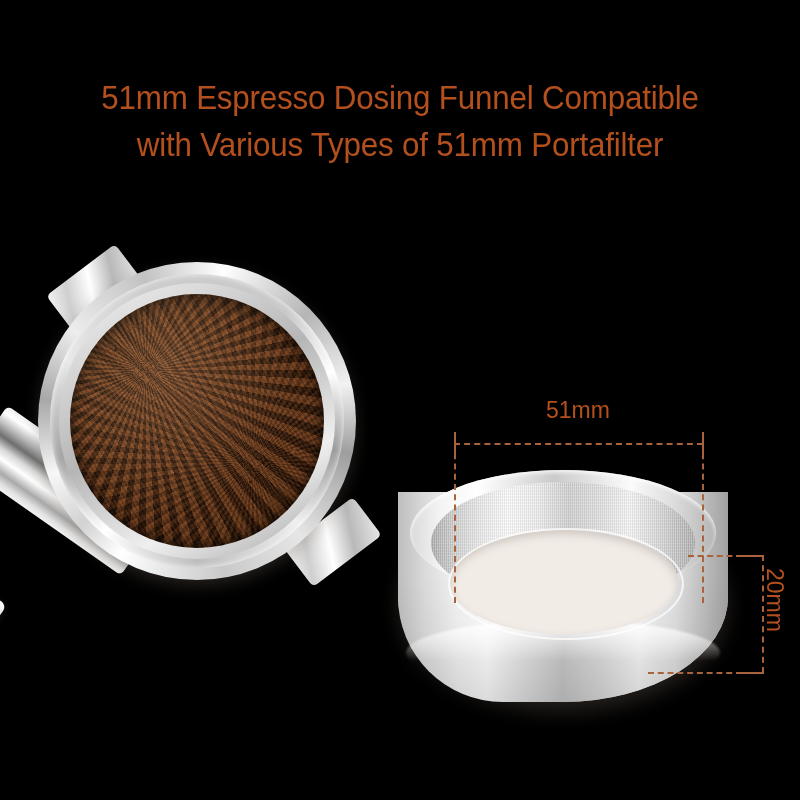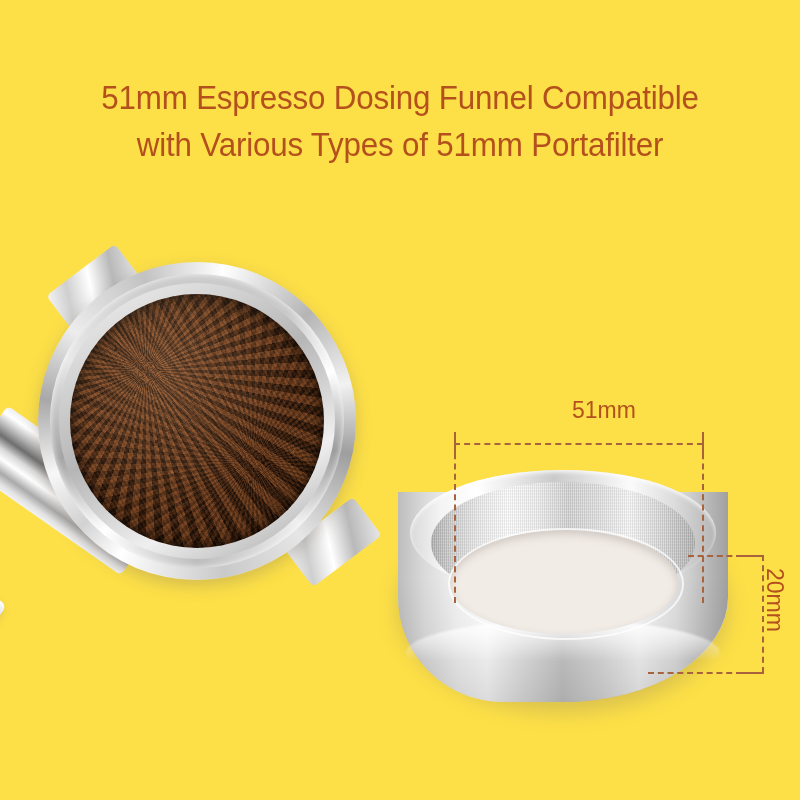--- a/index.html
+++ b/index.html
@@ -1,21 +1,21 @@
 <!DOCTYPE html>
 <html><head>
 <meta charset="utf-8">
 <style>
   html,body{margin:0;padding:0;}
   body{
     width:800px;height:800px;overflow:hidden;
     font-family:"Liberation Sans","DejaVu Sans",sans-serif;
     background:#f2ece7;
   }
-  #stage{position:relative;width:800px;height:800px;background:#fde047;overflow:hidden;}
+  #stage{position:relative;width:800px;height:800px;background:#000000;overflow:hidden;}
 
   
   .title-block{
     position:absolute;left:0;top:74px;width:800px;
     text-align:center;
     color:#b4501e;
     font-size:33px;
     line-height:47px;
     letter-spacing:-0.2px;
     font-weight:400;
@@ -233,21 +233,21 @@
       <div class="fn-wall-shade"></div>
     </div>
     <div class="fn-bottom-lip"></div>
     <div class="fn-rim"></div>
     <div class="fn-inner-wall"></div>
     <div class="fn-grain"></div>
     <div class="fn-hole"></div>
     <div class="fn-hole-edge"></div>
   </div>
 
-  <div class="dim-label" style="left:572px;top:399px;">51mm</div>
+  <div class="dim-label" style="left:546px;top:399px;">51mm</div>
 
   <div class="dim-tick-v" style="left:454px;top:432px;"></div>
   <div class="dim-tick-v" style="left:702px;top:432px;"></div>
 
   <div class="dim-line-h" style="left:454px;top:443px;width:249px;"></div>
 
   <div class="dim-line-v" style="left:454px;top:443px;height:160px;"></div>
   <div class="dim-line-v" style="left:702px;top:443px;height:160px;"></div>
 
   <div class="dim-tick-h" style="left:740px;top:555px;"></div>

